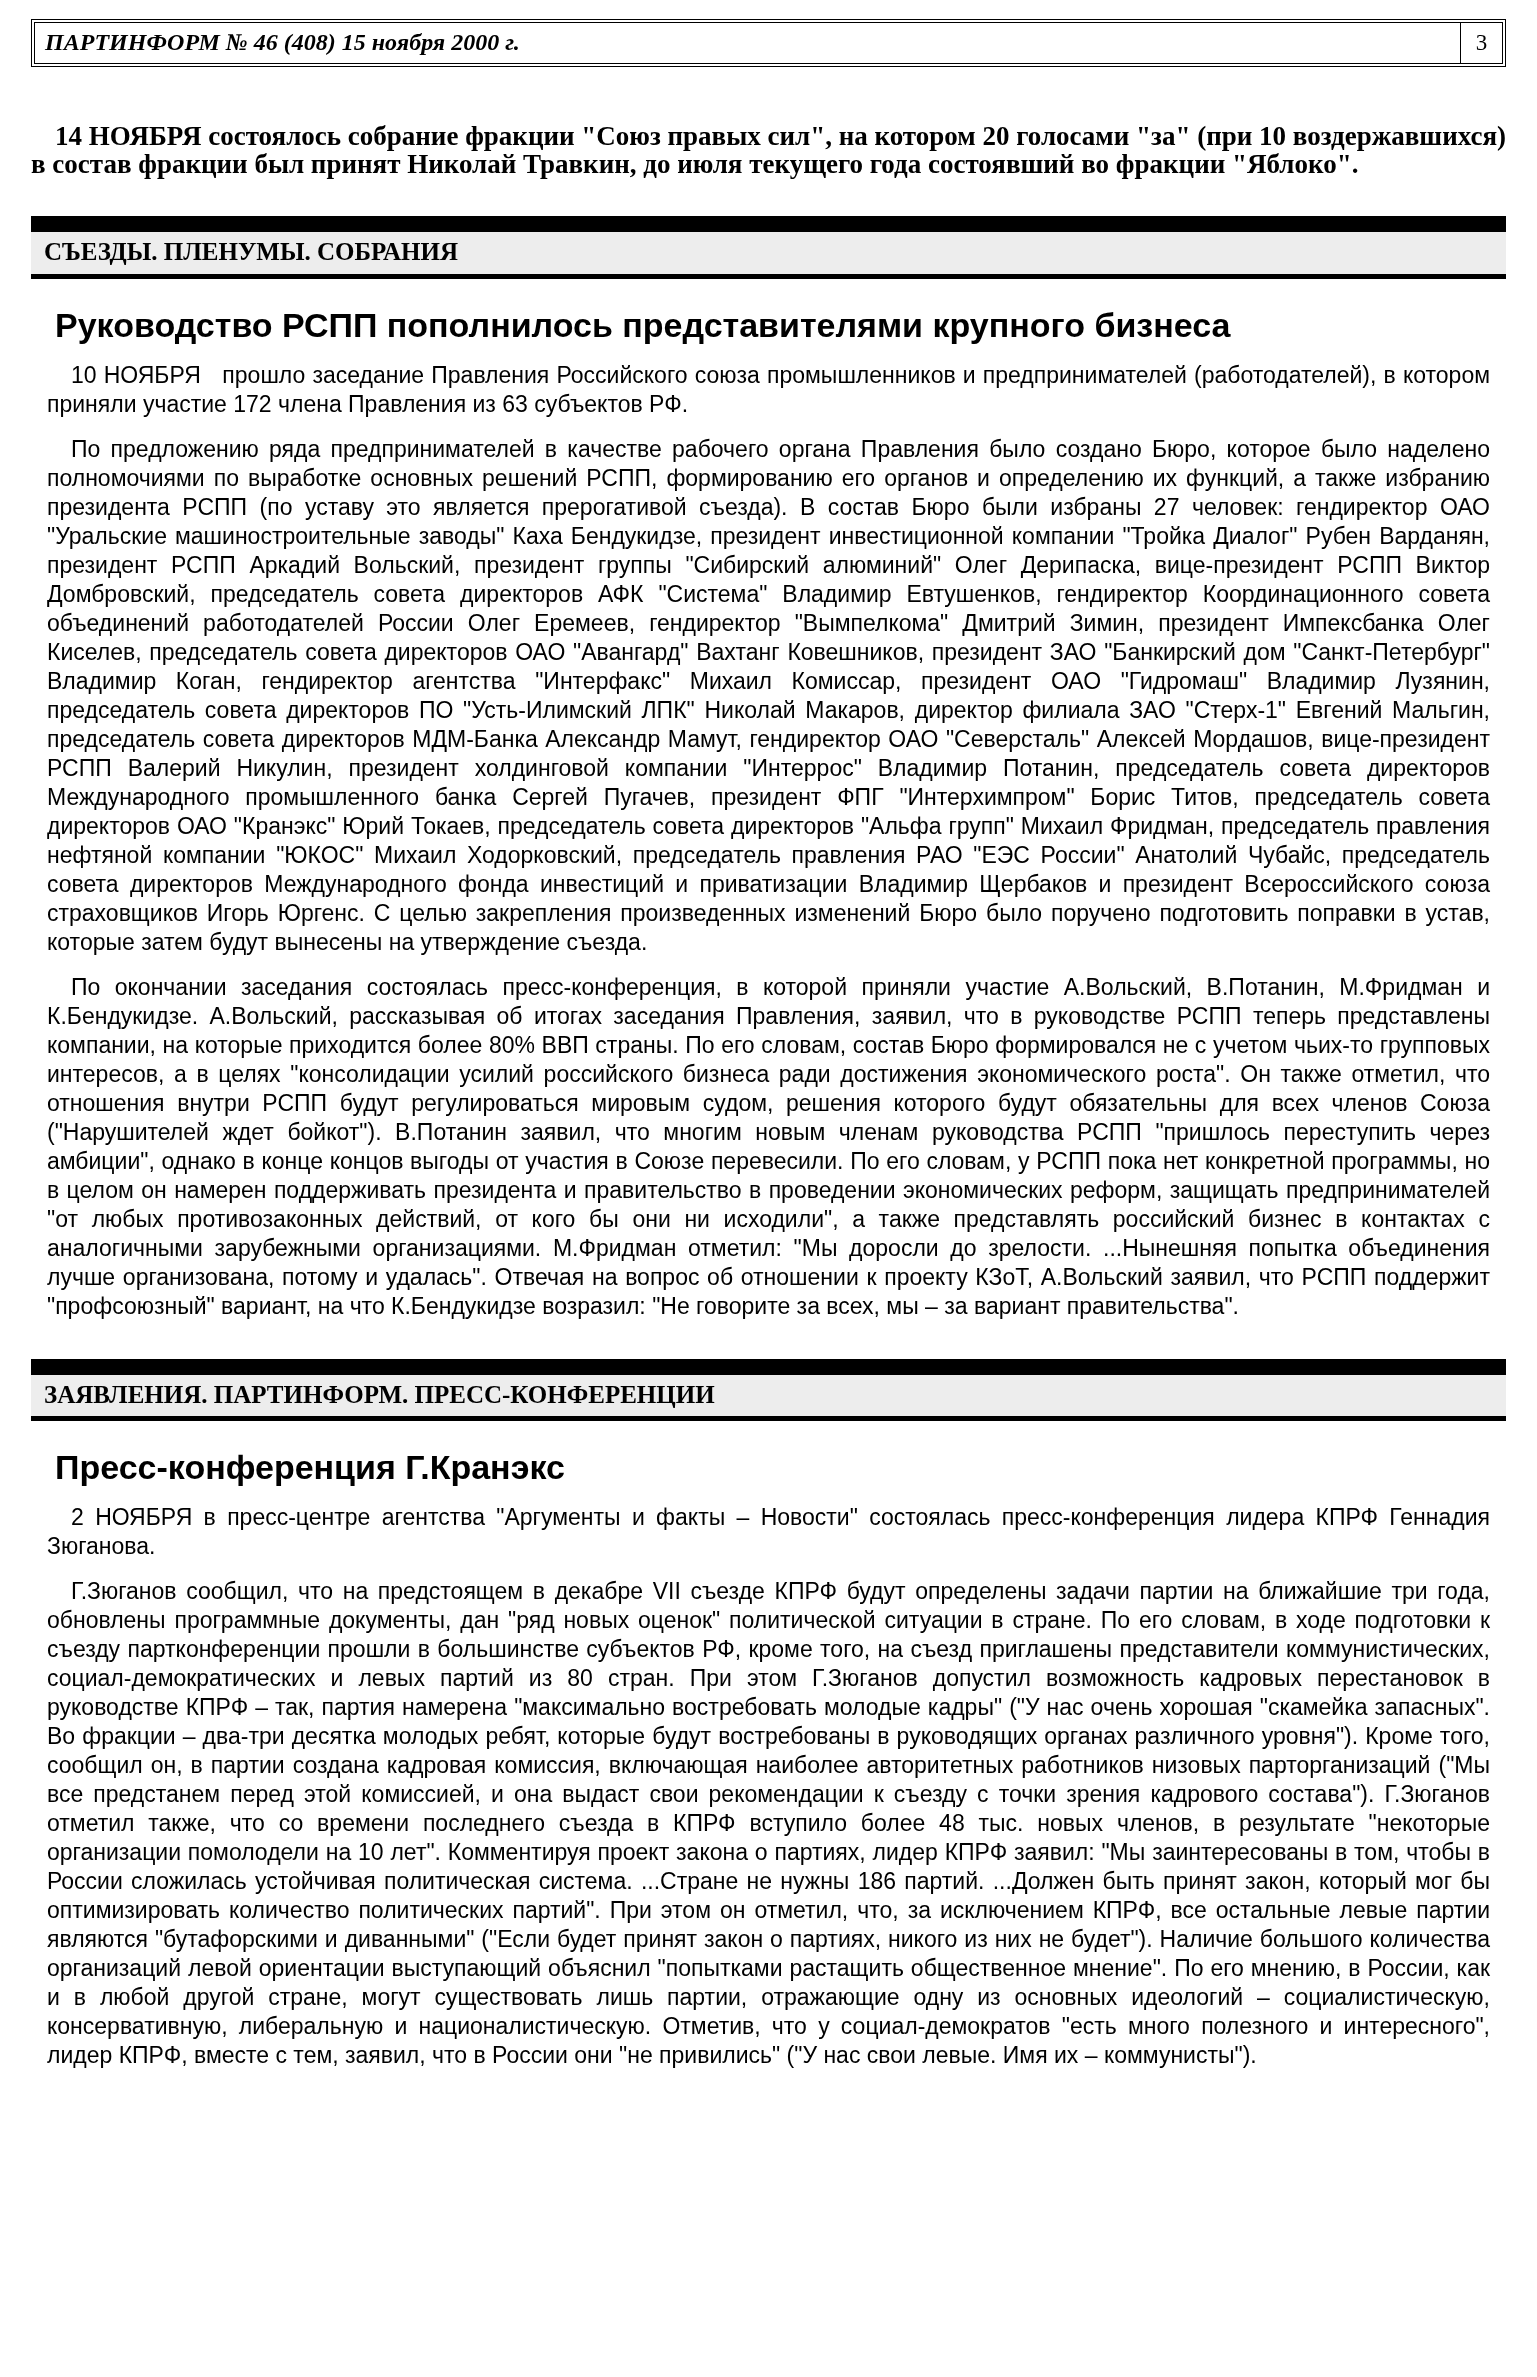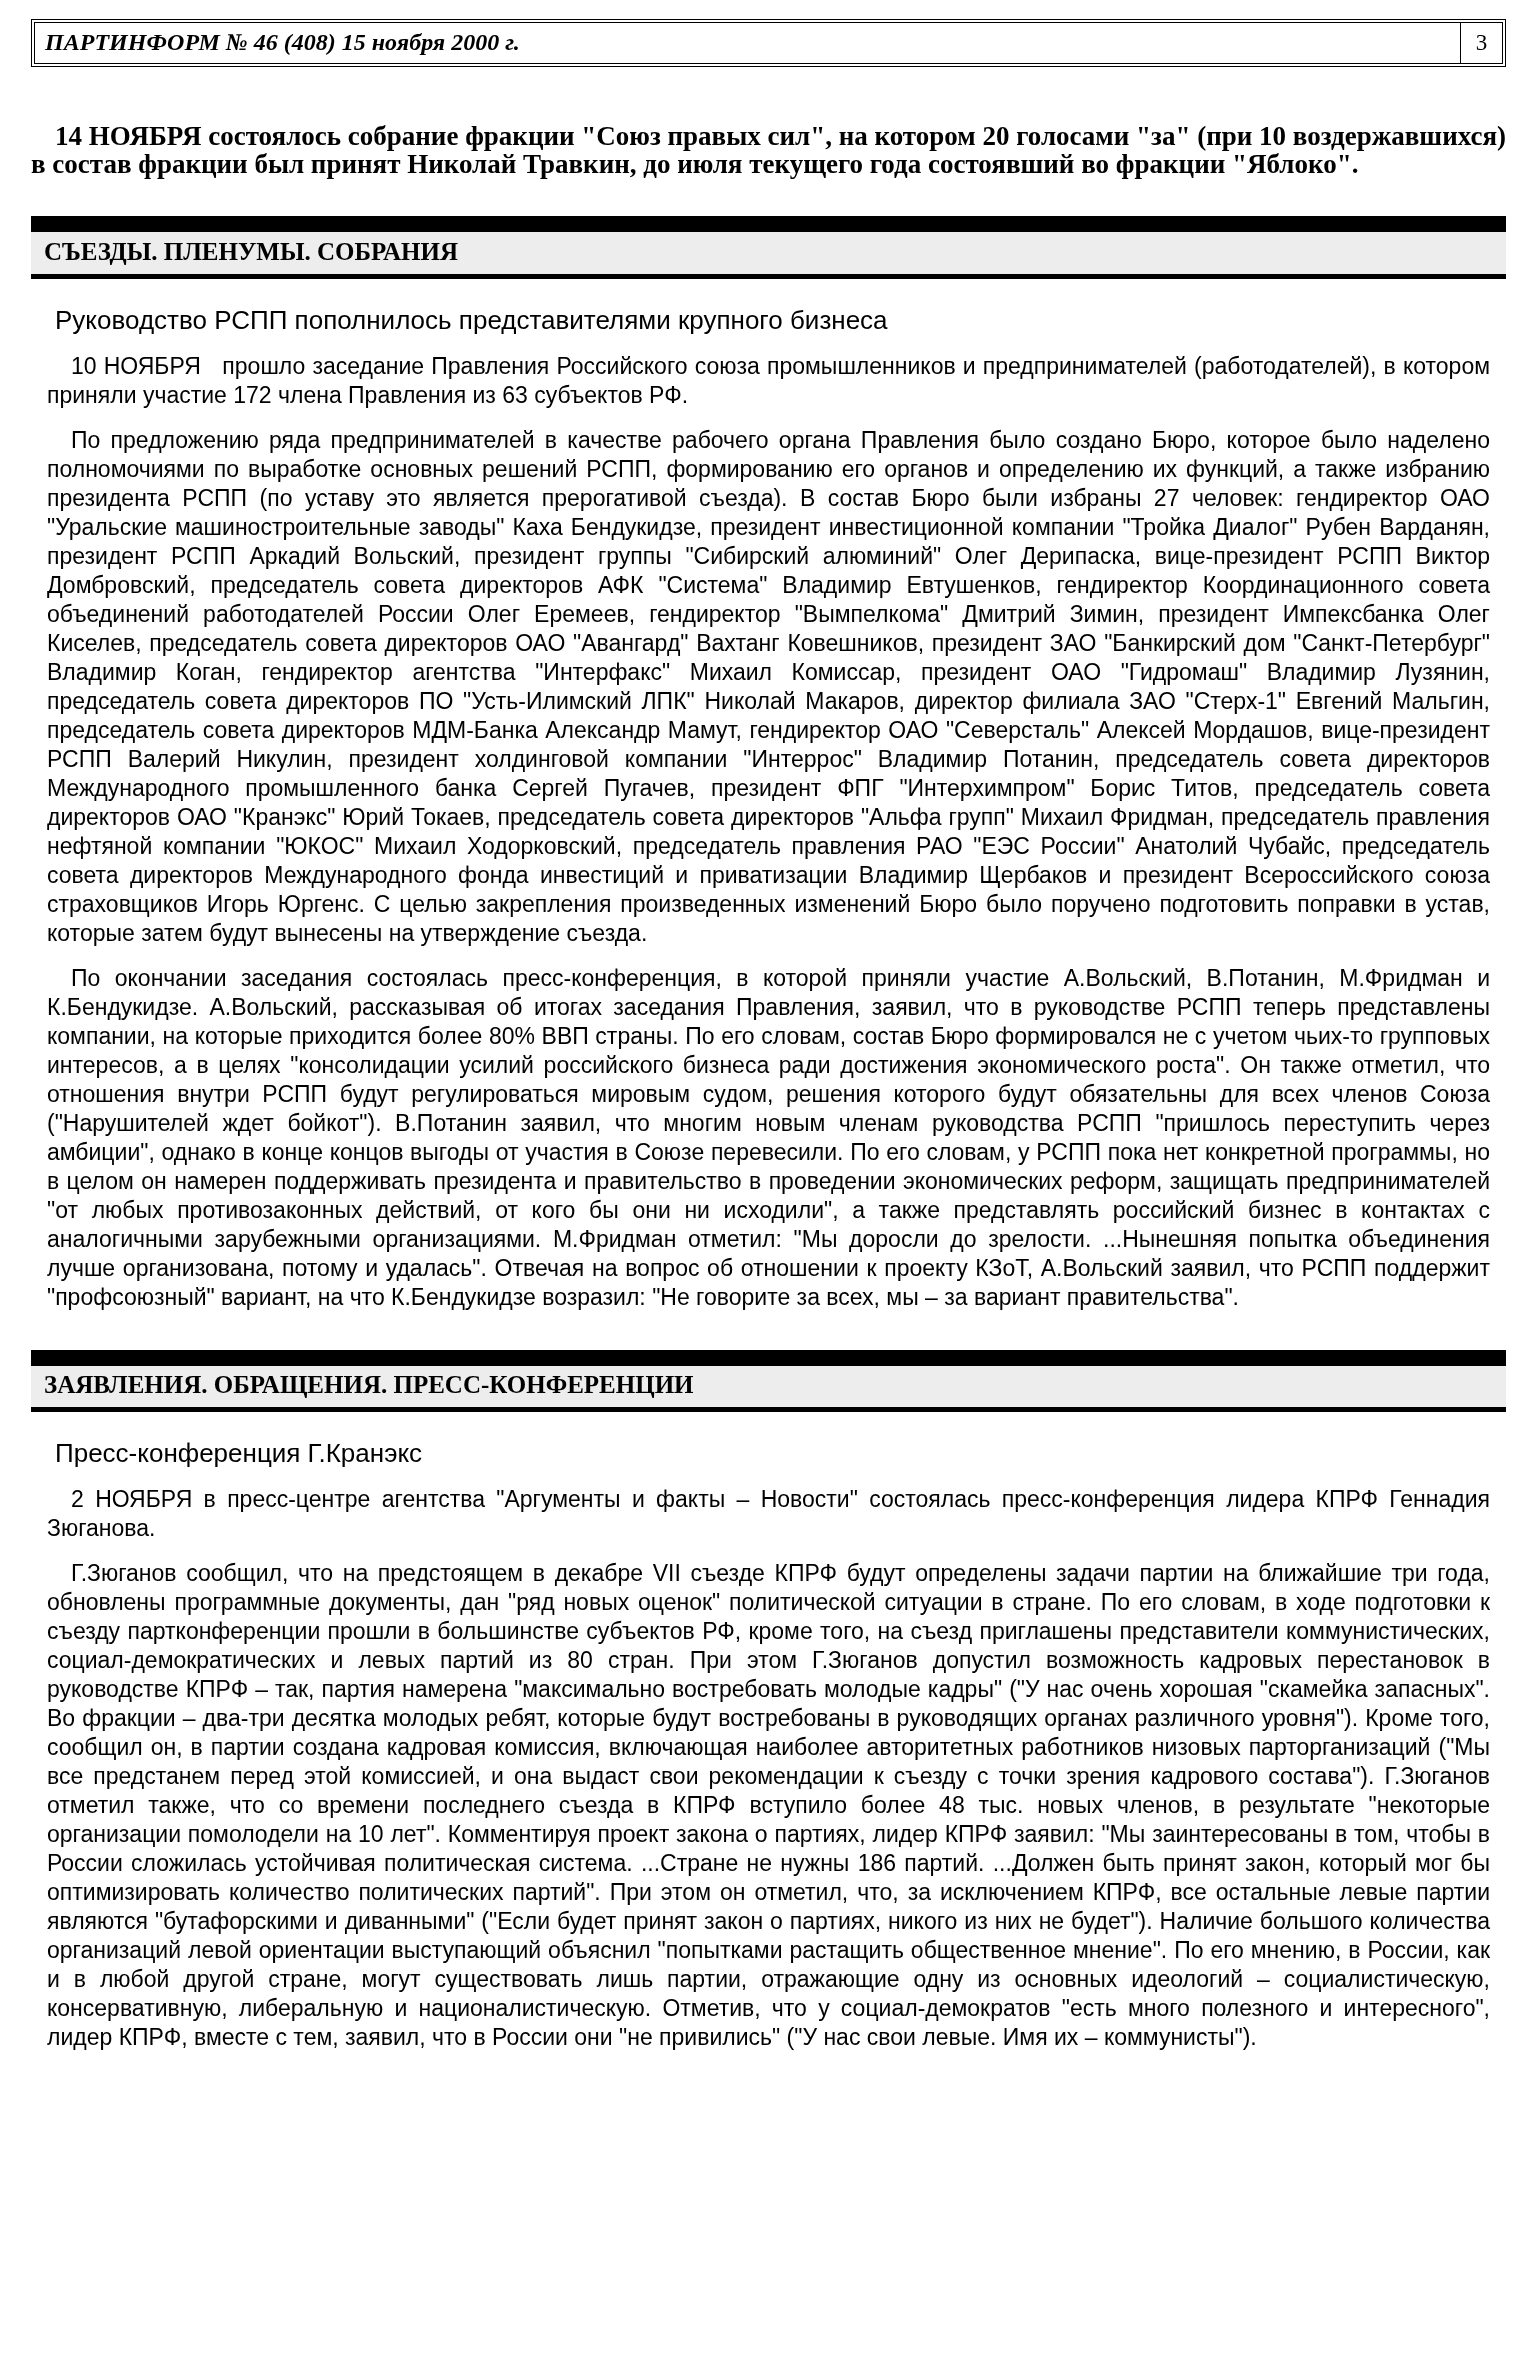--- a/index.html
+++ b/index.html
@@ -67,22 +67,22 @@
     padding: 5.8px 13px 7px 13px;
     font-family: "Liberation Serif", serif;
     font-weight: bold;
     font-size: 25px;
     line-height: 1.15;
   }
   
   .headline {
     margin: 27px 0 10.2px 24px;
     font-family: "Liberation Sans", sans-serif;
-    font-weight: normal;
-    font-size: 26px;
+    font-weight: bold;
+    font-size: 34px;
     line-height: 1.15;
   }
   .body-par {
     margin: 16px;
     font-family: "Liberation Sans", sans-serif;
     font-size: 23px;
     line-height: 29px;
     text-align: justify;
     text-indent: 24px;
   }
@@ -110,21 +110,21 @@
 
   <h2 class="headline">Руководство РСПП пополнилось представителями крупного бизнеса</h2>
 
   <p class="body-par">10 НОЯБРЯ&nbsp;&nbsp;&nbsp;прошло заседание Правления Российского союза промышленников и предпринимателей (работодателей), в котором приняли участие 172 члена Правления из 63 субъектов РФ.</p>
 
   <p class="body-par bold">По предложению ряда предпринимателей в качестве рабочего органа Правления было создано Бюро, которое было наделено полномочиями по выработке основных решений РСПП, формированию его органов и определению их функций, а также избранию президента РСПП (по уставу это является прерогативой съезда). В состав Бюро были избраны 27 человек: гендиректор ОАО "Уральские машиностроительные заводы" Каха Бендукидзе, президент инвестиционной компании "Тройка Диалог" Рубен Варданян, президент РСПП Аркадий Вольский, президент группы "Сибирский алюминий" Олег Дерипаска, вице-президент РСПП Виктор Домбровский, председатель совета директоров АФК "Система" Владимир Евтушенков, гендиректор Координационного совета объединений работодателей России Олег Еремеев, гендиректор "Вымпелкома" Дмитрий Зимин, президент Импексбанка Олег Киселев, председатель совета директоров ОАО "Авангард" Вахтанг Ковешников, президент ЗАО "Банкирский дом "Санкт-Петербург" Владимир Коган, гендиректор агентства "Интерфакс" Михаил Комиссар, президент ОАО "Гидромаш" Владимир Лузянин, председатель совета директоров ПО "Усть-Илимский ЛПК" Николай Макаров, директор филиала ЗАО "Стерх-1" Евгений Мальгин, председатель совета директоров МДМ-Банка Александр Мамут, гендиректор ОАО "Северсталь" Алексей Мордашов, вице-президент РСПП Валерий Никулин, президент холдинговой компании "Интеррос" Владимир Потанин, председатель совета директоров Международного промышленного банка Сергей Пугачев, президент ФПГ "Интерхимпром" Борис Титов, председатель совета директоров ОАО "Кранэкс" Юрий Токаев, председатель совета директоров "Альфа групп" Михаил Фридман, председатель правления нефтяной компании "ЮКОС" Михаил Ходорковский, председатель правления РАО "ЕЭС России" Анатолий Чубайс, председатель совета директоров Международного фонда инвестиций и приватизации Владимир Щербаков и президент Всероссийского союза страховщиков Игорь Юргенс. С целью закрепления произведенных изменений Бюро было поручено подготовить поправки в устав, которые затем будут вынесены на утверждение съезда.</p>
 
   <p class="body-par bold">По окончании заседания состоялась пресс-конференция, в которой приняли участие А.Вольский, В.Потанин, М.Фридман и К.Бендукидзе. А.Вольский, рассказывая об итогах заседания Правления, заявил, что в руководстве РСПП теперь представлены компании, на которые приходится более 80% ВВП страны. По его словам, состав Бюро формировался не с учетом чьих-то групповых интересов, а в целях "консолидации усилий российского бизнеса ради достижения экономического роста". Он также отметил, что отношения внутри РСПП будут регулироваться мировым судом, решения которого будут обязательны для всех членов Союза ("Нарушителей ждет бойкот"). В.Потанин заявил, что многим новым членам руководства РСПП "пришлось переступить через амбиции", однако в конце концов выгоды от участия в Союзе перевесили. По его словам, у РСПП пока нет конкретной программы, но в целом он намерен поддерживать президента и правительство в проведении экономических реформ, защищать предпринимателей "от любых противозаконных действий, от кого бы они ни исходили", а также представлять российский бизнес в контактах с аналогичными зарубежными организациями. М.Фридман отметил: "Мы доросли до зрелости. ...Нынешняя попытка объединения лучше организована, потому и удалась". Отвечая на вопрос об отношении к проекту КЗоТ, А.Вольский заявил, что РСПП поддержит "профсоюзный" вариант, на что К.Бендукидзе возразил: "Не говорите за всех, мы – за вариант правительства".</p>
 
   <div class="section-banner">
-    <span>ЗАЯВЛЕНИЯ. ОБРАЩЕНИЯ. ПРЕСС-КОНФЕРЕНЦИИ</span>
+    <span>ЗАЯВЛЕНИЯ. ПАРТИНФОРМ. ПРЕСС-КОНФЕРЕНЦИИ</span>
   </div>
 
   <h2 class="headline">Пресс-конференция Г.Кранэкс</h2>
 
   <p class="body-par">2 НОЯБРЯ в пресс-центре агентства "Аргументы и факты – Новости" состоялась пресс-конференция лидера КПРФ Геннадия Зюганова.</p>
 
   <p class="body-par bold">Г.Зюганов сообщил, что на предстоящем в декабре VII съезде КПРФ будут определены задачи партии на ближайшие три года, обновлены программные документы, дан "ряд новых оценок" политической ситуации в стране. По его словам, в ходе подготовки к съезду партконференции прошли в большинстве субъектов РФ, кроме того, на съезд приглашены представители коммунистических, социал-демократических и левых партий из 80 стран. При этом Г.Зюганов допустил возможность кадровых перестановок в руководстве КПРФ – так, партия намерена "максимально востребовать молодые кадры" ("У нас очень хорошая "скамейка запасных". Во фракции – два-три десятка молодых ребят, которые будут востребованы в руководящих органах различного уровня"). Кроме того, сообщил он, в партии создана кадровая комиссия, включающая наиболее авторитетных работников низовых парторганизаций ("Мы все предстанем перед этой комиссией, и она выдаст свои рекомендации к съезду с точки зрения кадрового состава"). Г.Зюганов отметил также, что со времени последнего съезда в КПРФ вступило более 48 тыс. новых членов, в результате "некоторые организации помолодели на 10 лет". Комментируя проект закона о партиях, лидер КПРФ заявил: "Мы заинтересованы в том, чтобы в России сложилась устойчивая политическая система. ...Стране не нужны 186 партий. ...Должен быть принят закон, который мог бы оптимизировать количество политических партий". При этом он отметил, что, за исключением КПРФ, все остальные левые партии являются "бутафорскими и диванными" ("Если будет принят закон о партиях, никого из них не будет"). Наличие большого количества организаций левой ориентации выступающий объяснил "попытками растащить общественное мнение". По его мнению, в России, как и в любой другой стране, могут существовать лишь партии, отражающие одну из основных идеологий – социалистическую, консервативную, либеральную и националистическую. Отметив, что у социал-демократов "есть много полезного и интересного", лидер КПРФ, вместе с тем, заявил, что в России они "не привились" ("У нас свои левые. Имя их – коммунисты").</p>
 
 </div>
 

